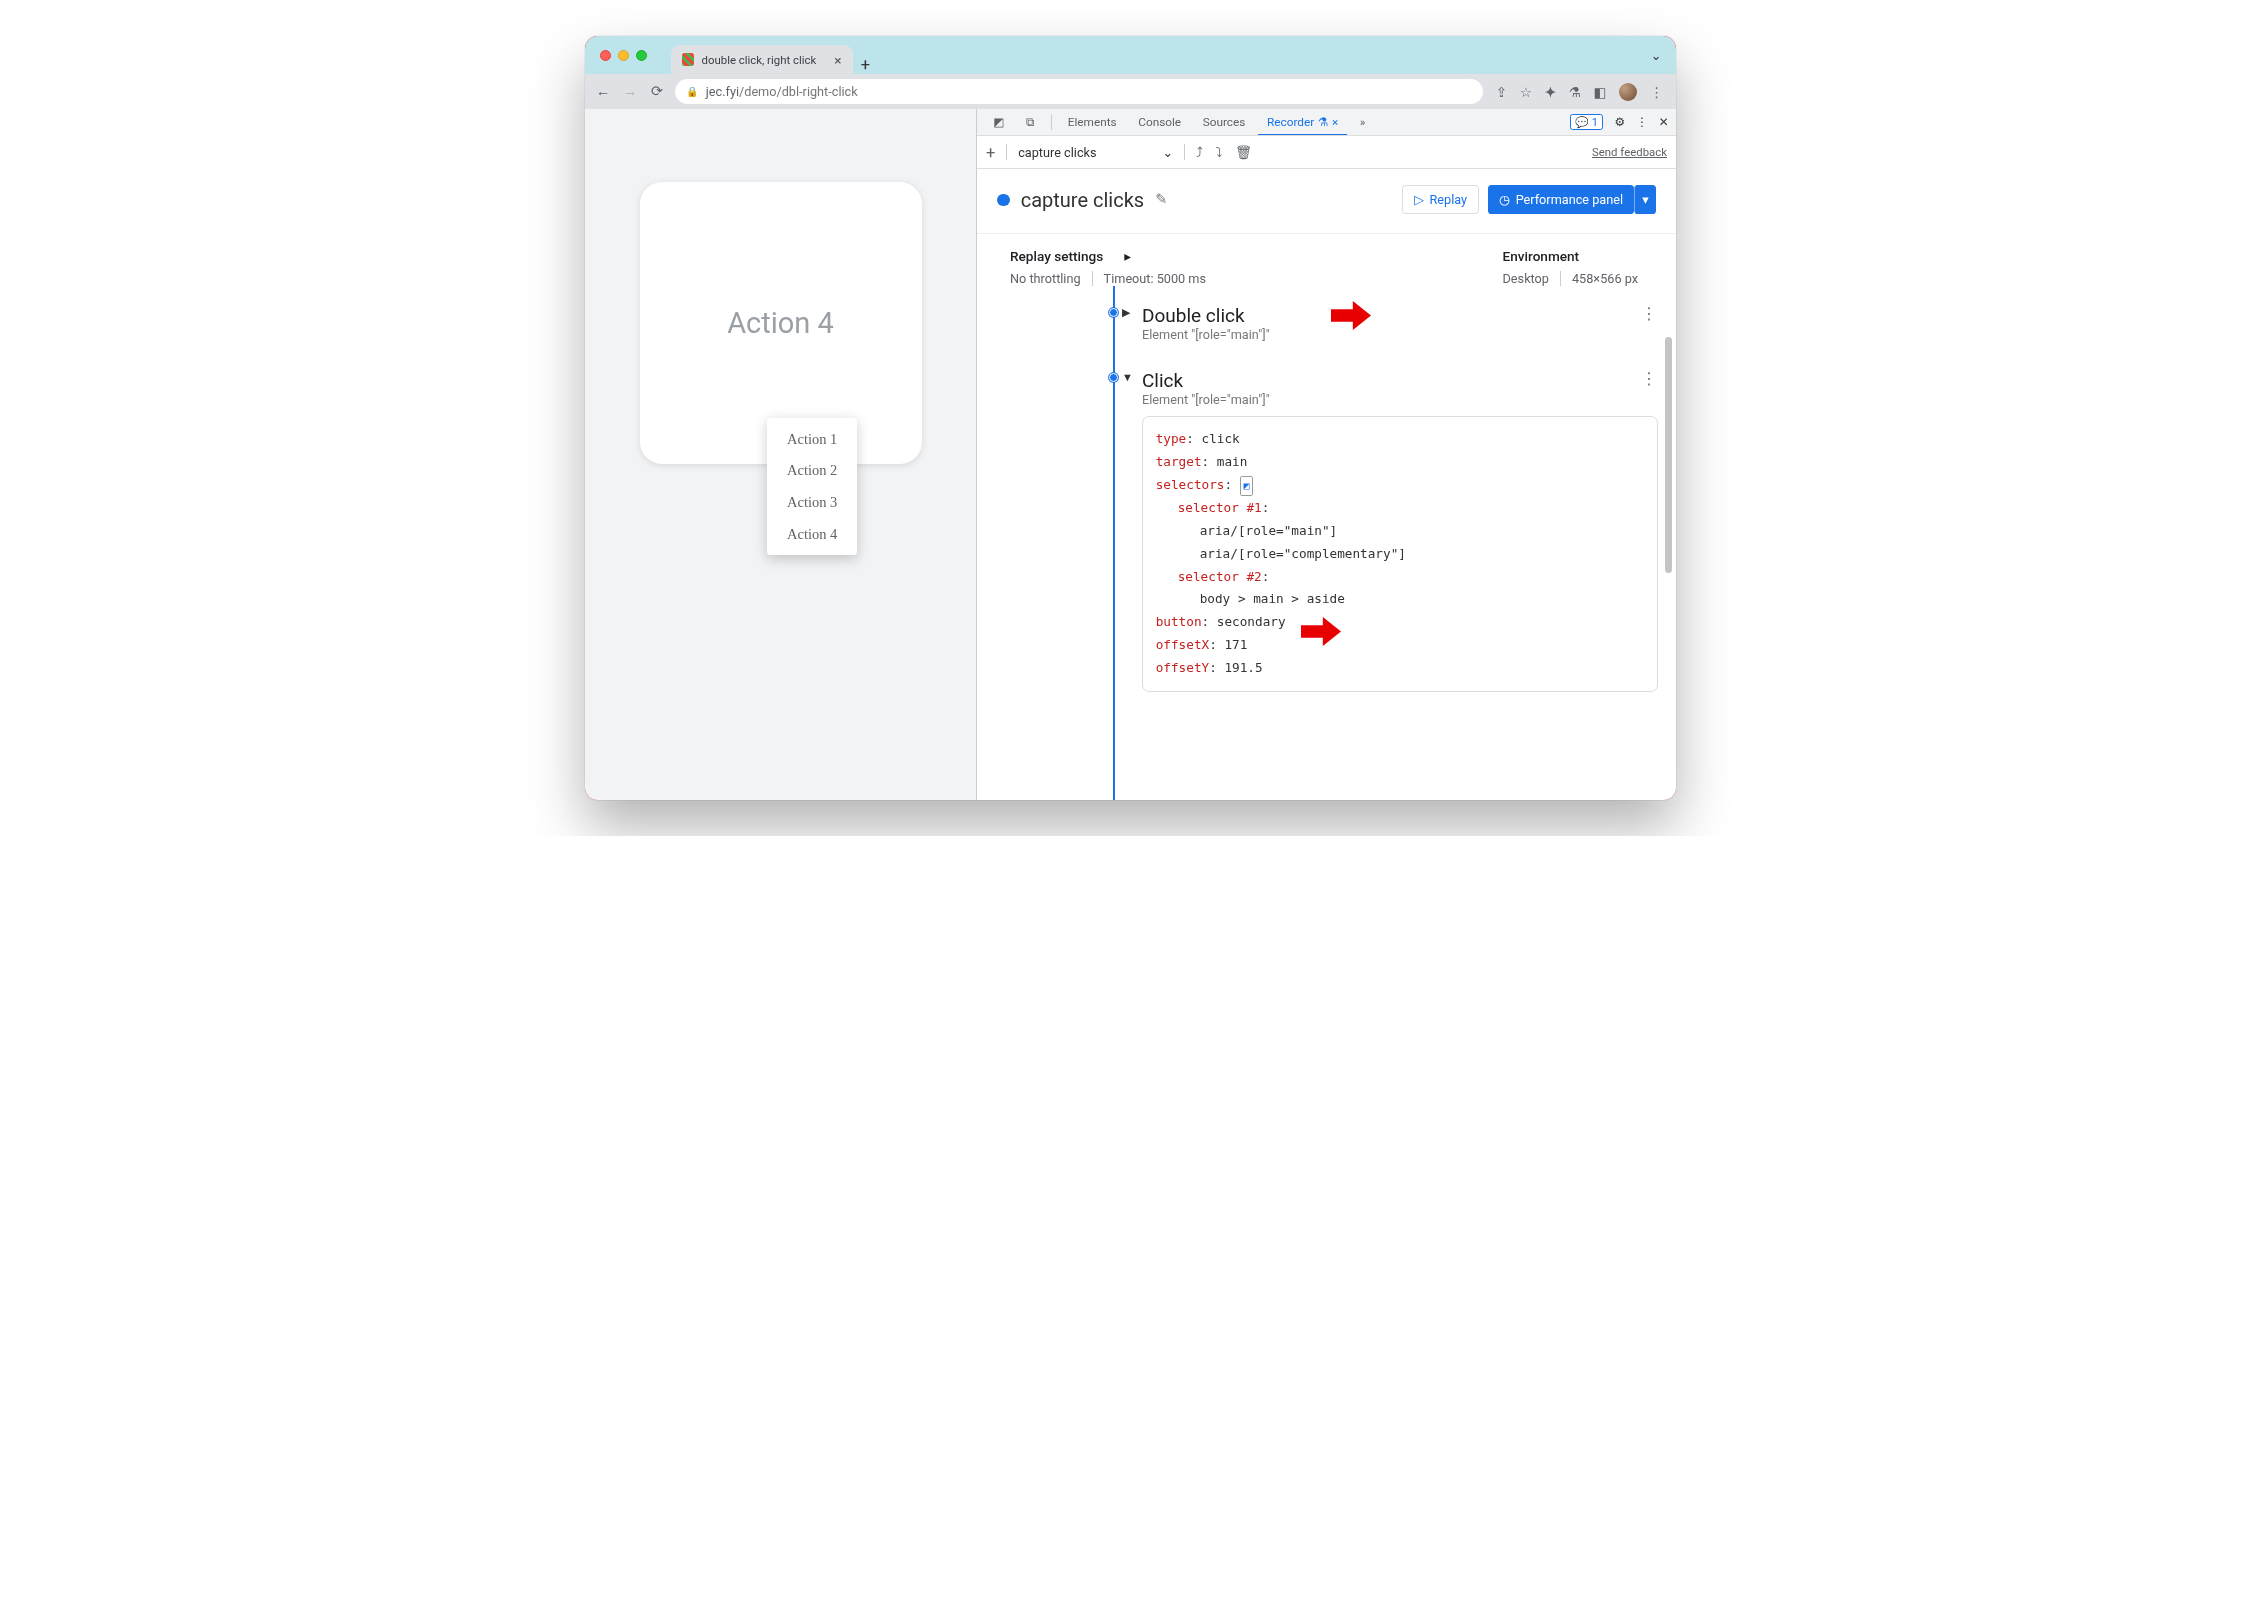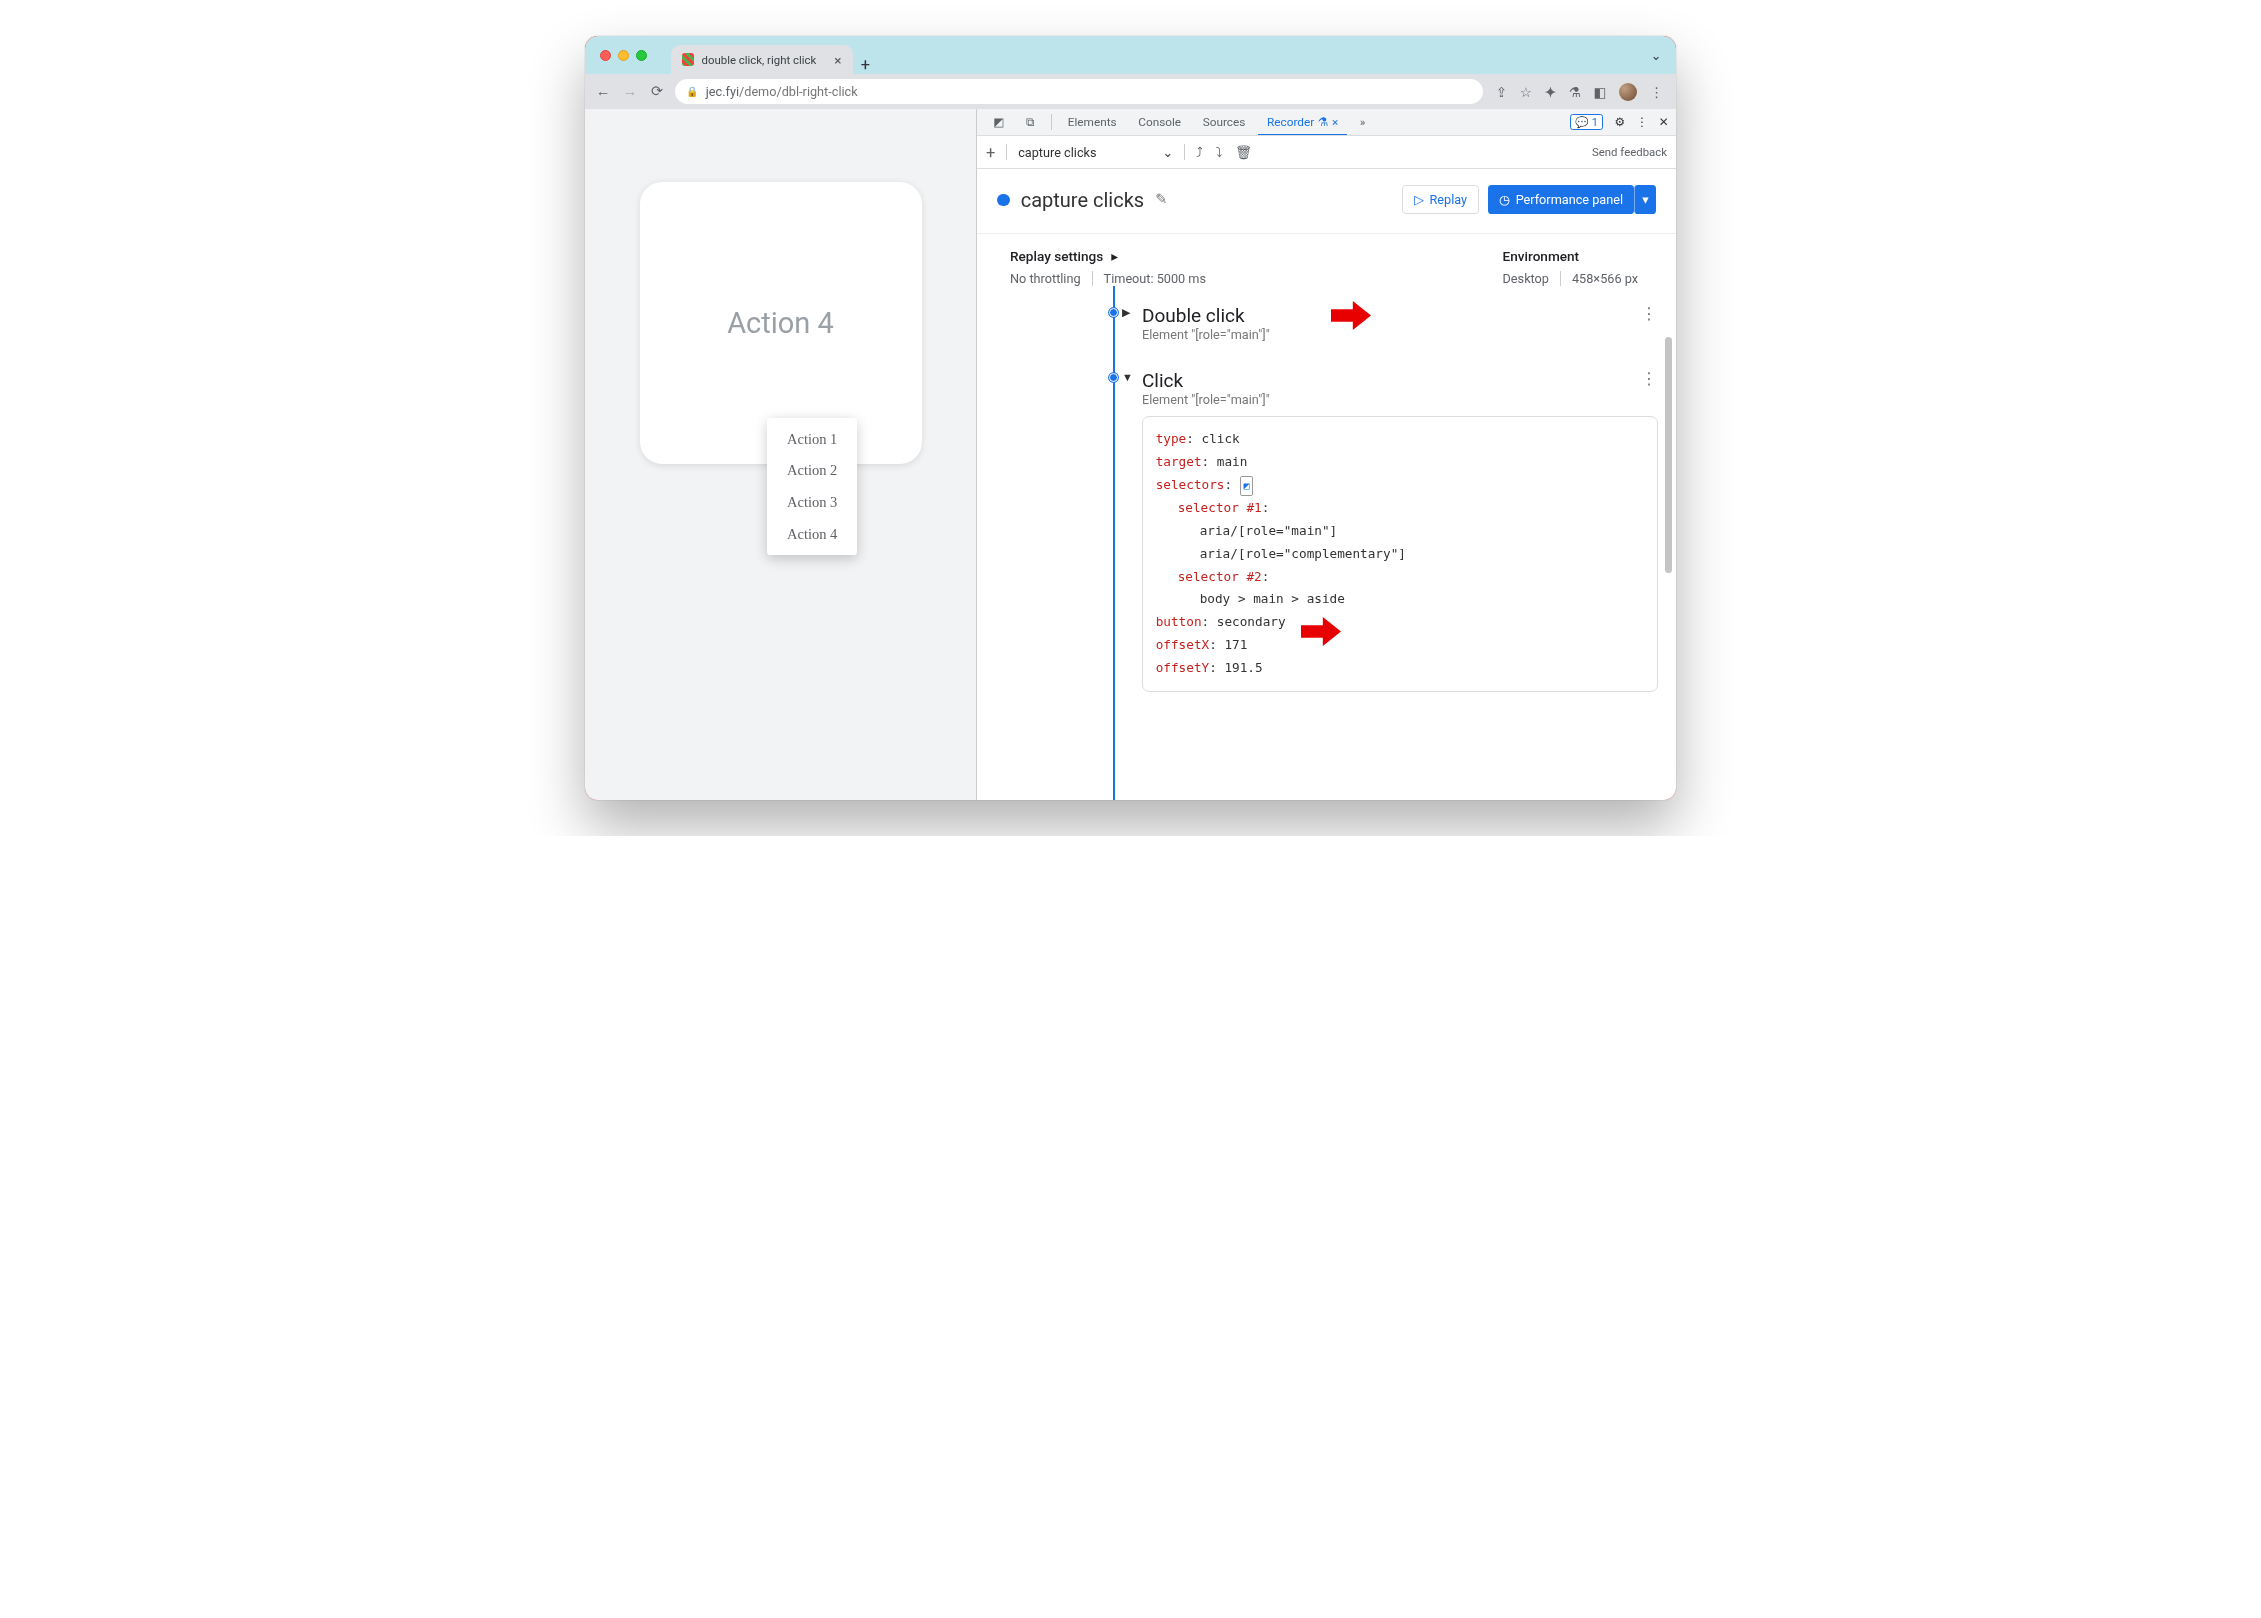--- a/index.html
+++ b/index.html
@@ -144,21 +144,21 @@
 .dt-toolbar2 {
   height: 33px;
   border-bottom: 0.9px solid #ddd;
   display:flex;
   align-items:center;
   padding: 0 9px;
   gap: 11px;
 }
 .rec-select { display:flex; align-items:center; gap:9px; font-size:12.7px; flex:0 0 155px; }
 .icons-group { display:flex; gap:12.7px; color:#5f6368; font-size:13.6px; }
-.send-feedback { margin-left:auto; color:#5f6368; font-size:11.4px;text-align:center; }
+.send-feedback { margin-left:auto; color:#5f6368; text-decoration:underline; font-size:11.4px;text-align:center; }
 .rec-header {
   padding: 16.4px 20px 12.7px 20px;
   display:flex;
   align-items:center;
   gap:11px;
 }
 .rec-dot { width:12.7px; height:12.7px; border-radius:50%; background:#1a73e8; }
 .rec-title { font-size:20px; font-weight:400; }
 .edit-icon { color:#777; font-size:14.5px; }
 .rec-buttons { margin-left:auto; display:flex; gap:9px; }
@@ -168,21 +168,21 @@
 .btn.outline { border:0.9px solid #dadce0; color:#1a73e8; background:#fff; }
 .btn.primary { background:#1a73e8; color:#fff; }
 .btn.split { border-left:0.9px solid rgba(255,255,255,0.4); padding:0 7.3px; }
 .settings-row {
   padding: 14.5px 20px 0 33px;
   display:flex;
   gap:55px;
   border-top:0.9px solid #eee;
   margin-top:5.5px;
 }
-.settings-col h4 { font-size:13.6px; font-weight:500; color:#202124; margin-bottom:7.3px; display:flex; align-items:center; gap:8px;}
+.settings-col h4 { font-size:13.6px; font-weight:500; color:#202124; margin-bottom:7.3px; display:flex; align-items:center; gap:21px;}
 .settings-col .sub { font-size:12.7px; color:#5f6368; display:flex; gap:11px; }
 .settings-col .sub .div { border-left:0.9px solid #ccc; }
 .steps {
   flex:1;
   position:relative;
   padding: 18px 18px 0 36px;
   overflow:hidden;
 }
 .timeline { position:absolute; left:136px; top:0; bottom:0; width:1.8px; background:#1a73e8; }
 .step { position:relative; margin-left: 109px; margin-bottom: 18px; }

